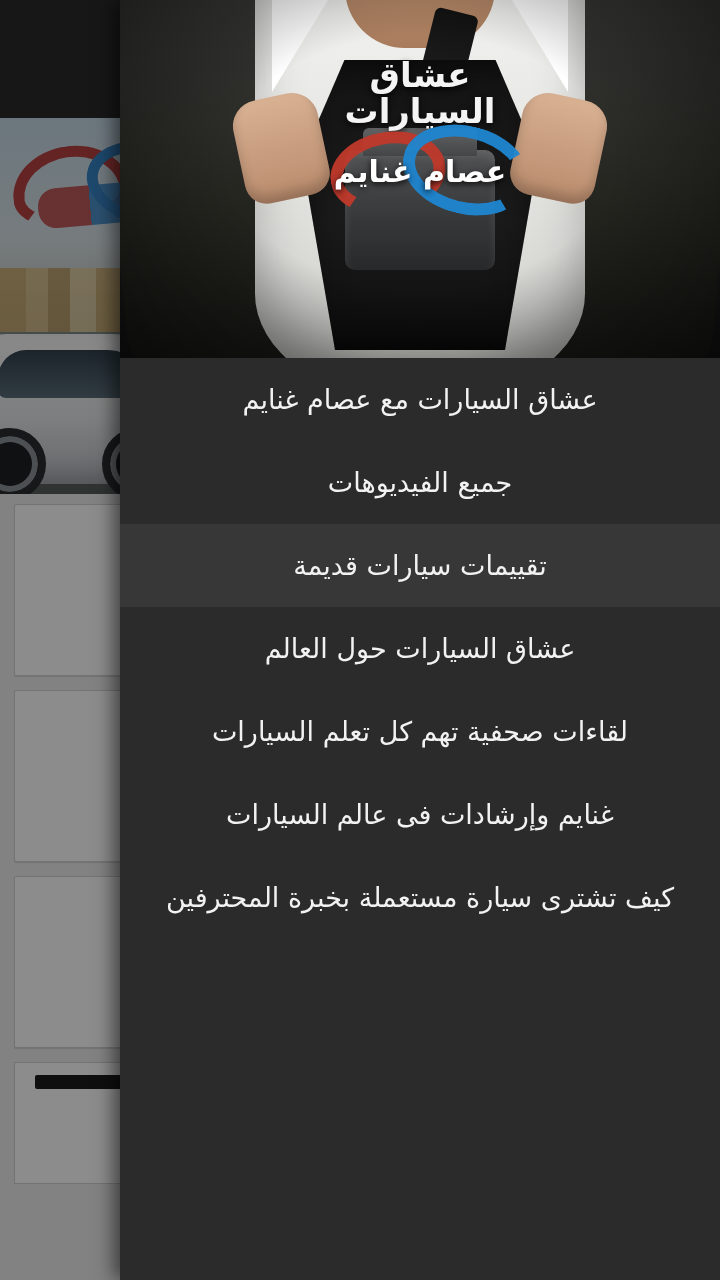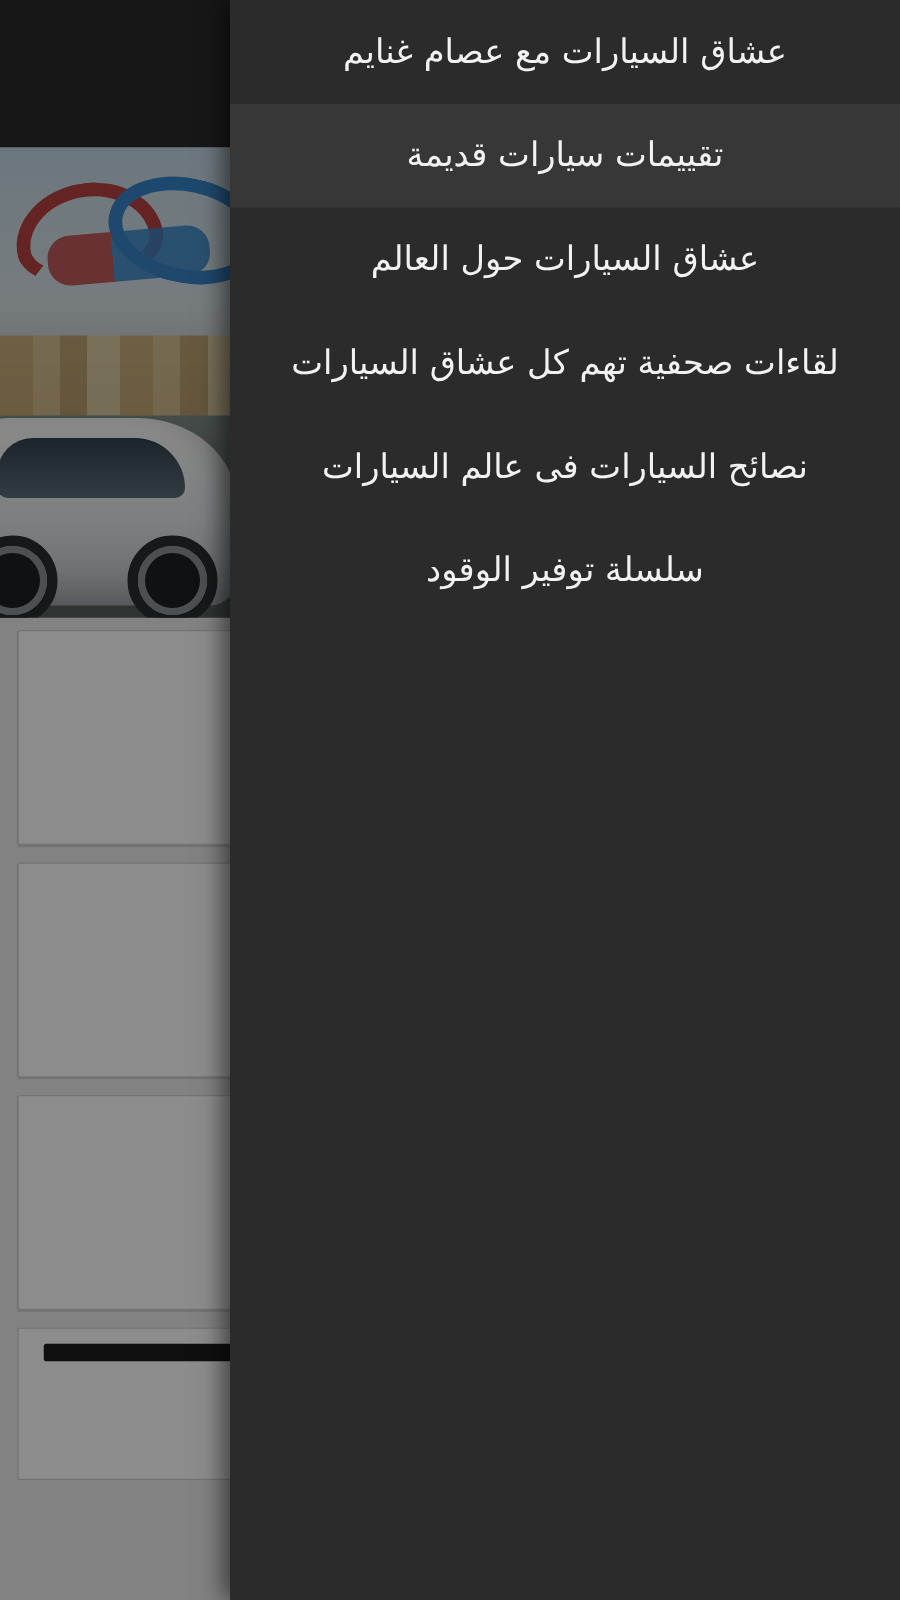--- a/index.html
+++ b/index.html
@@ -260,26 +260,26 @@
     position: absolute;
     inset: 0;
     background: rgba(0,0,0,.45);
     pointer-events: none;
   }
 
   
   .drawer {
     position: absolute;
     top: 0; right: 0;
-    width: 536px;
+    width: 600px;
     height: 1280px;
     background: #2b2b2b;
     box-shadow: -6px 0 18px rgba(0,0,0,.55);
     display: flex;
-    flex-direction: row;
+    flex-direction: column;
     overflow: hidden;
   }
 
   .drawer-header {
     position: relative;
     height: 358px;
     overflow: hidden;
     background: #1b1b1b;
     flex: none;
   }
@@ -561,32 +561,35 @@
         <div class="swoosh-blue"></div>
         <div class="name">عصام غنايم</div>
       </div>
       <div class="hdr-vignette"></div>
     </div>
 
     <div class="drawer-menu">
       <div class="menu-item">
         <span class="label">عشاق السيارات مع عصام غنايم</span>
       </div>
+      <div class="menu-item">
+        <span class="label">جميع الفيديوهات</span>
+      </div>
       <div class="menu-item selected">
         <span class="label">تقييمات سيارات قديمة</span>
       </div>
       <div class="menu-item">
         <span class="label">عشاق السيارات حول العالم</span>
       </div>
       <div class="menu-item">
-        <span class="label">لقاءات صحفية تهم كل عشاق السيارات</span>
+        <span class="label">لقاءات صحفية تهم كل تعلم السيارات</span>
       </div>
       <div class="menu-item">
-        <span class="label">نصائح السيارات فى عالم السيارات</span>
+        <span class="label">غنايم وإرشادات فى عالم السيارات</span>
       </div>
       <div class="menu-item">
-        <span class="label">سلسلة توفير الوقود</span>
+        <span class="label">كيف تشترى سيارة مستعملة بخبرة المحترفين</span>
       </div>
     </div>
 
   </nav>
 
 </div>
 
 </body></html>

